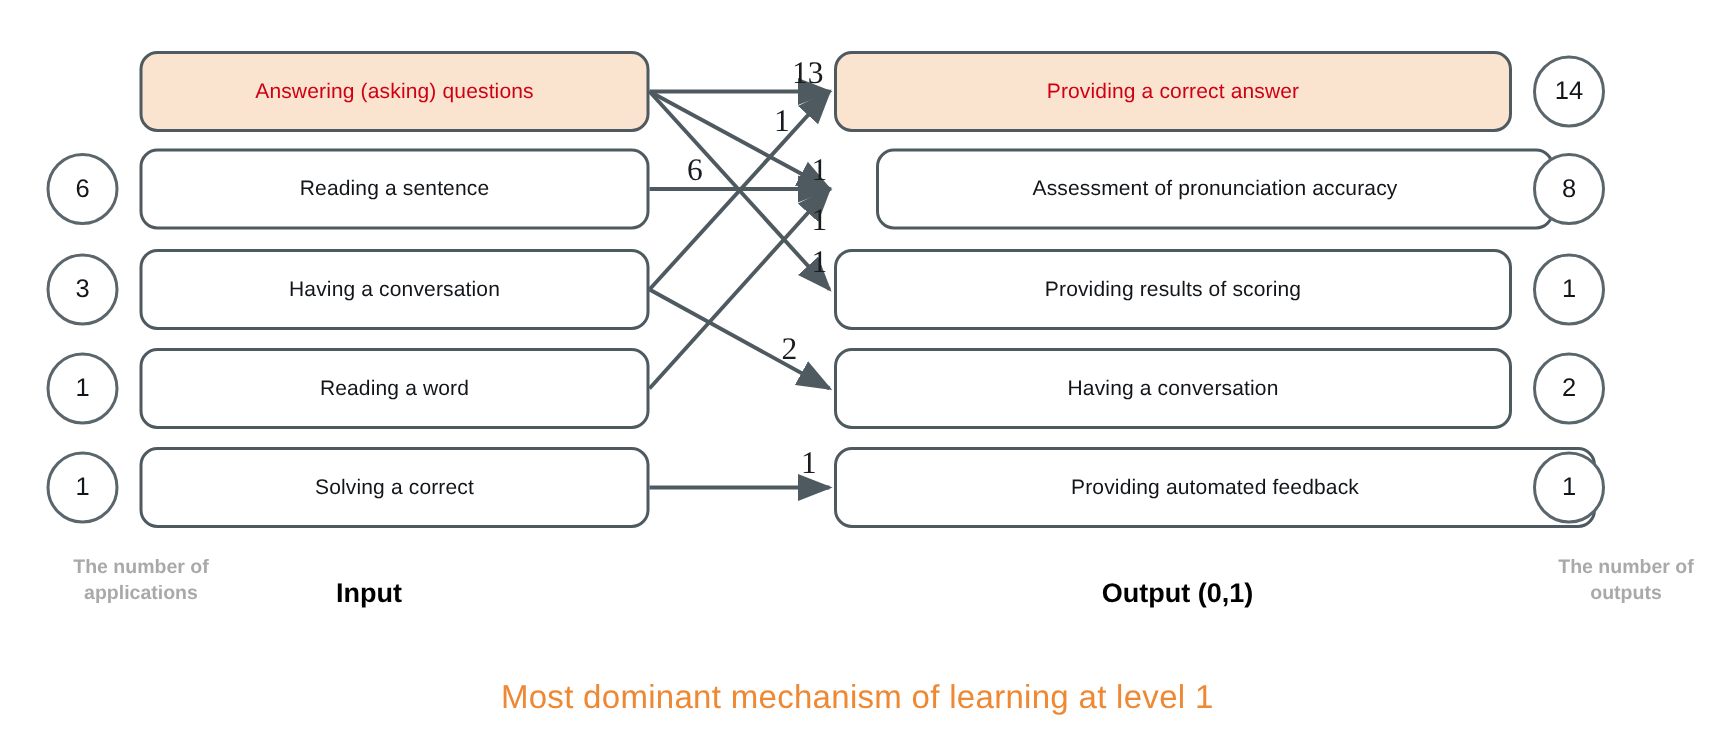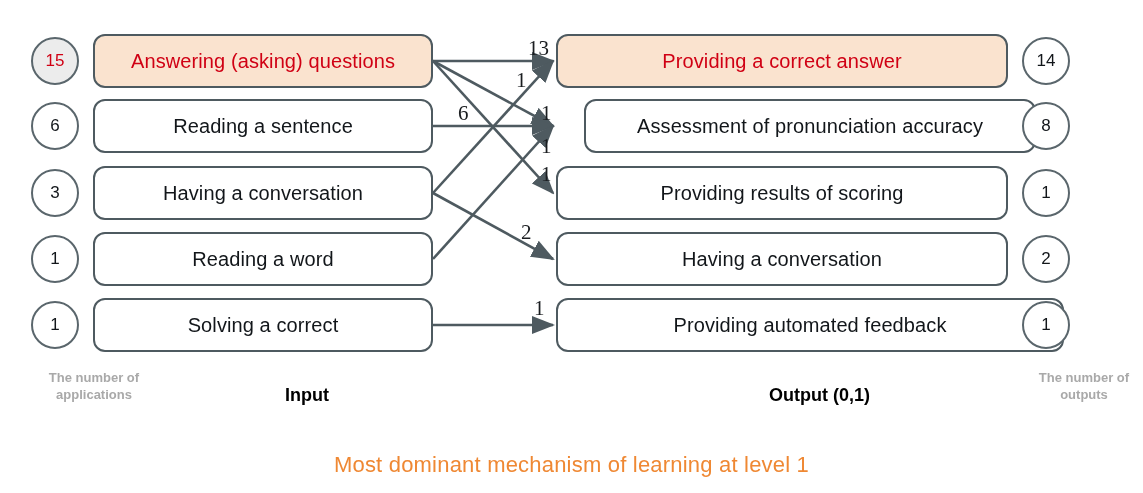--- a/index.html
+++ b/index.html
@@ -23,21 +23,21 @@
   
   .node {
     position: absolute;
     box-sizing: border-box;
     border: 2.5px solid #4e5a60;
     border-radius: 12px;
     background: #ffffff;
     display: flex;
     align-items: center;
     justify-content: center;
-    font-size: 20px;
+    font-size: 14px;
     color: #12161a;
     letter-spacing: 0.1px;
     line-height: 1.1;
   }
   .node.highlight {
     background: #fae3cf;
     color: #d00014;
   }
   
   .count {
@@ -73,21 +73,21 @@
     color: #a9a9a9;
     text-align: center;
     line-height: 1.3;
     padding-left: 34px;
   }
   .foot-strong {
     position: absolute;
     font-size: 18px;
     font-weight: bold;
     color: #000000;
-    text-align: right;
+    text-align: center;
   }
   .caption {
     position: absolute;
     left: 0;
     right: 0;
     top: 452px;
     text-align: center;
     font-size: 22px;
     color: #ef8833;
     letter-spacing: 0.2px;
@@ -116,21 +116,20 @@
         <path d="M433,61 L553,126"></path>
         <path d="M433,61 L553,193"></path>
         <path d="M433,126 L553,126"></path>
         <path d="M433,193 L553,61"></path>
         <path d="M433,193 L553,259"></path>
         <path d="M433,259 L553,126"></path>
         <path d="M433,325 L553,325"></path>
       </g>
   </svg>
 
-  <div class="count shaded" style="left:31px;  top:37px;  width:48px; height:48px;">15</div>
   <div class="count" style="left:31px;  top:102px; width:48px; height:48px;">6</div>
   <div class="count" style="left:31px;  top:169px; width:48px; height:48px;">3</div>
   <div class="count" style="left:31px;  top:235px; width:48px; height:48px;">1</div>
   <div class="count" style="left:31px;  top:301px; width:48px; height:48px;">1</div>
 
   <div class="node highlight" style="left:93px; top:34px;  width:340px; height:54px;">Answering (asking) questions</div>
   <div class="node" style="left:93px; top:99px;  width:340px; height:54px;">Reading a sentence</div>
   <div class="node" style="left:93px; top:166px; width:340px; height:54px;">Having a conversation</div>
   <div class="node" style="left:93px; top:232px; width:340px; height:54px;">Reading a word</div>
   <div class="node" style="left:93px; top:298px; width:340px; height:54px;">Solving a correct</div>

